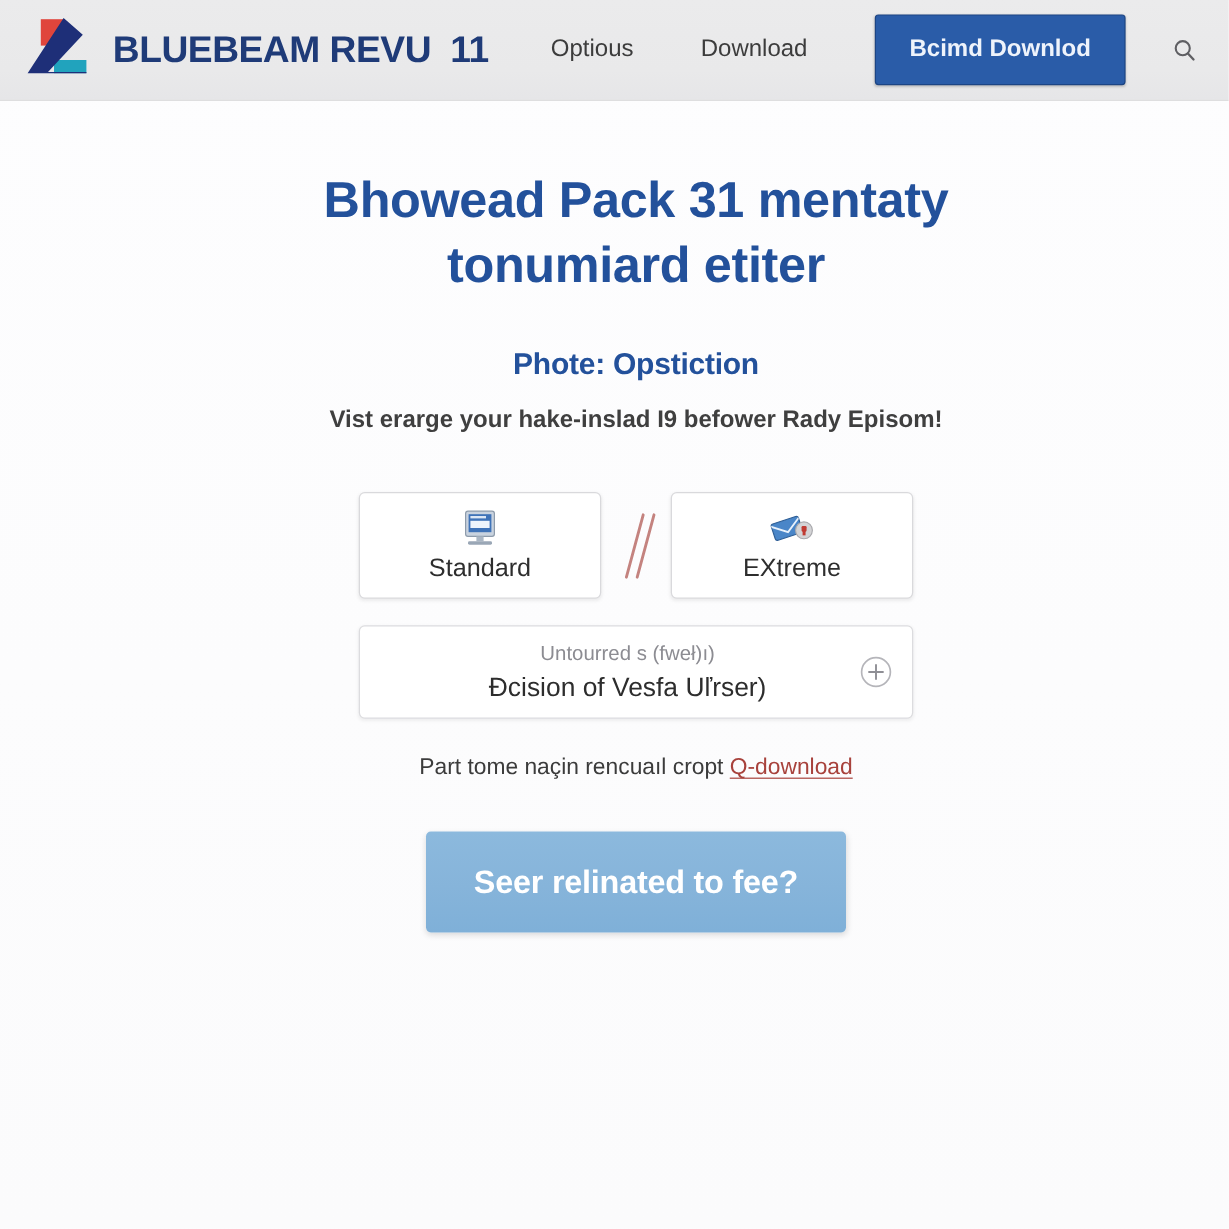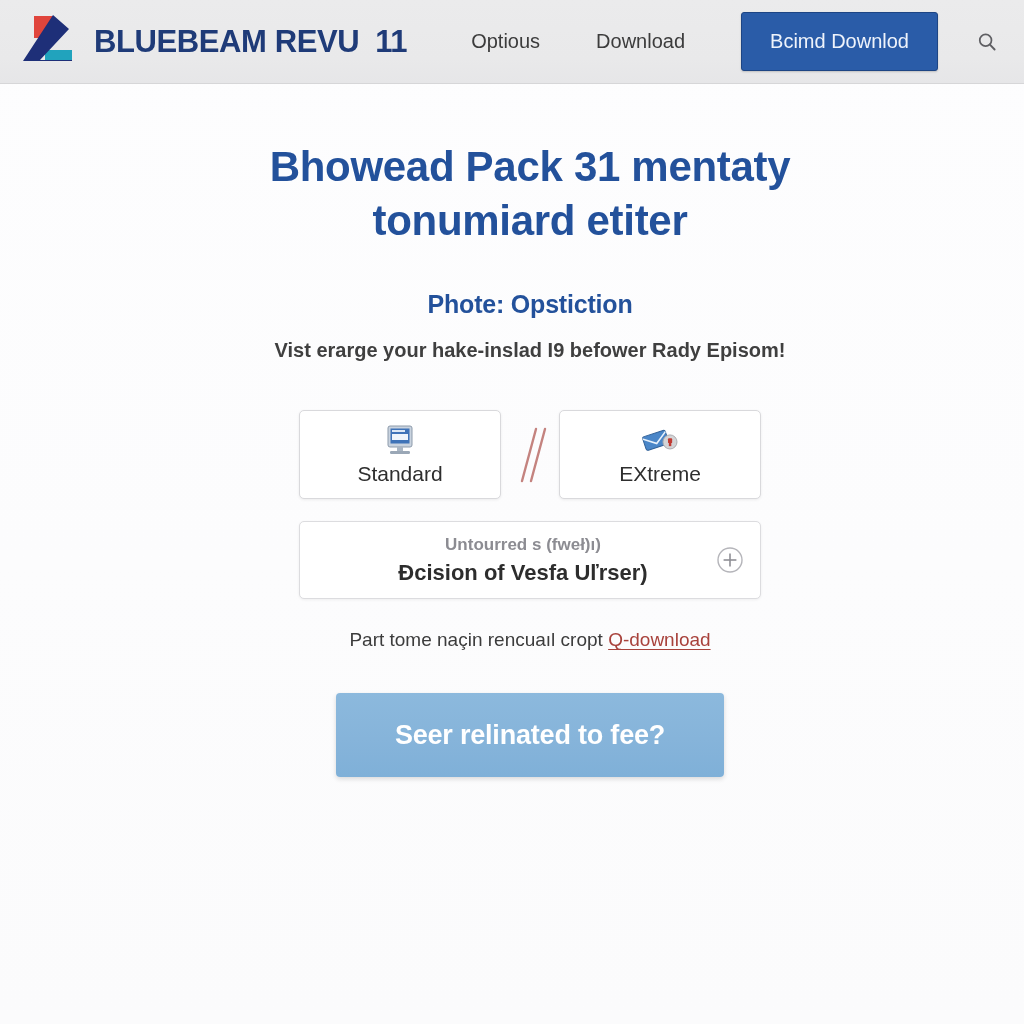--- a/index.html
+++ b/index.html
@@ -77,21 +77,21 @@
     white-space: nowrap;
     cursor: pointer;
     text-decoration: none;
   }
 
   .nav-cta {
     margin-left: 22px;
     background: #2a5ca8;
     color: #eef3fb;
     font-size: 20px;
-    font-weight: 400;
+    font-weight: 700;
     padding: 17px 28px;
     border: 1px solid #1d4party;
     border: 1px solid #1d4584;
     border-radius: 3px;
     cursor: pointer;
     white-space: nowrap;
     box-shadow: 0 1px 2px rgba(0,0,0,0.18);
   }
 
   .search-btn {
@@ -205,21 +205,20 @@
     align-items: center;
     padding: 10px 16px 10px 20px;
     box-sizing: border-box;
     cursor: pointer;
   }
 
   .acc-text {
     flex: 1;
     text-align: center;
     padding-left: 18px;
-    font-weight: bold;
   }
 
   .acc-eyebrow {
     font-size: 17px;
     color: #8c8c92;
     line-height: 1.45;
   }
   .acc-eyebrow.link-ish {
     color: #5c7fbd;
   }
@@ -251,21 +250,21 @@
   }
 
   
   .bottom-cta-wrap {
     margin-top: 42px;
     display: flex;
     justify-content: center;
   }
 
   .bottom-cta {
-    width: 388px;
+    width: 350px;
     height: 84px;
     background: linear-gradient(180deg, #8cb9dd 0%, #86b4da 55%, #7fb0d8 100%);
     border: none;
     border-radius: 4px;
     color: #ffffff;
     font-size: 27px;
     font-weight: 700;
     letter-spacing: -0.2px;
     cursor: pointer;
     box-shadow: 0 2px 5px rgba(0,0,0,0.14);

